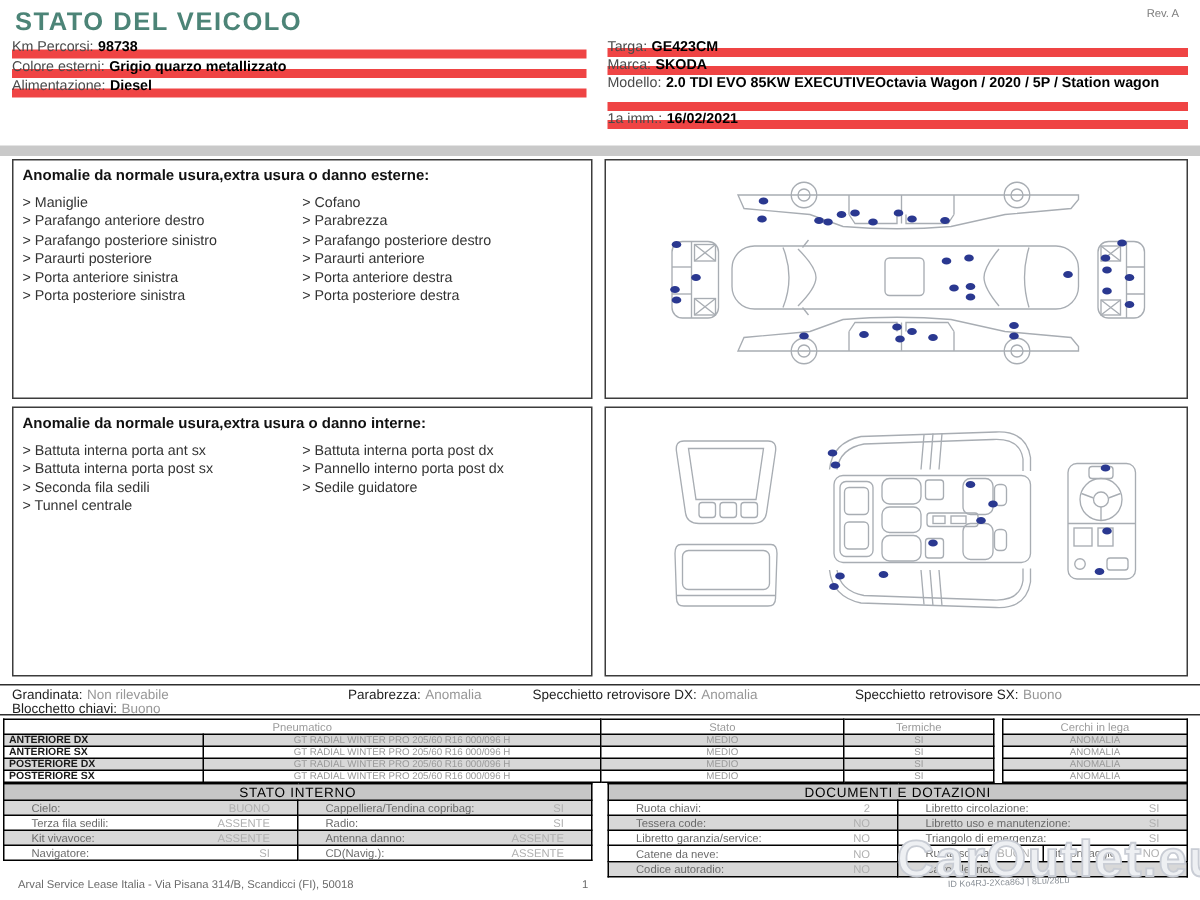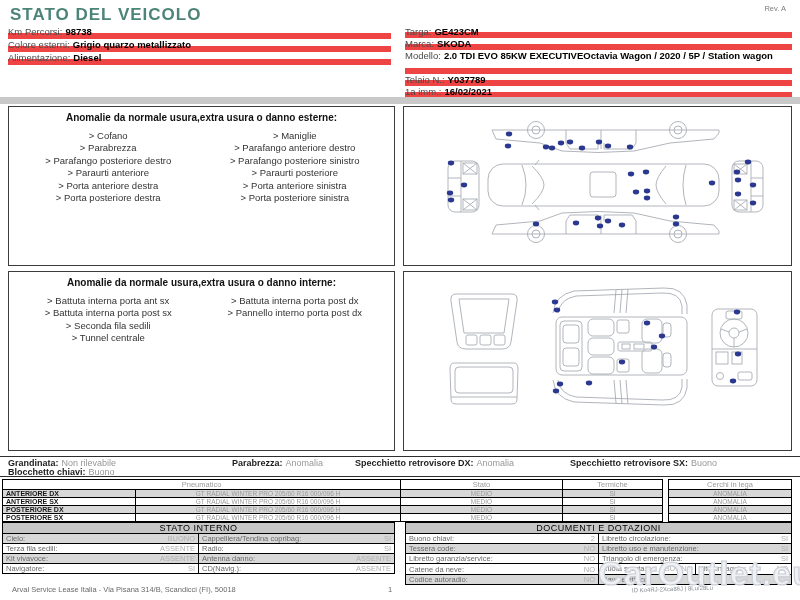--- a/index.html
+++ b/index.html
@@ -20,56 +20,56 @@
   .left-fields  { left:8px;  top:26px; width:383px; }
   .left-fields .hrow { height:13px; }
   .right-fields { left:405px; top:26px; width:387px; }
   .right-fields .hrow { height:12px; }
   .right-fields .hrow.tall { height:24px; line-height:11.5px; }
 
   .graybar { position:absolute; left:0; top:97px; width:800px; height:7px; background:#c9c9c9; }
 
   
   .box { position:absolute; border:1px solid #3c3c3c; background:#fff; }
-  .box-text { padding:5px 6px;text-align:center; }
+  .box-text { padding:5px 6px; }
   .box-title { font-size:10px; font-weight:bold; color:#111; }
   .cols { display:flex; margin-top:7px; }
   .col { width:50%; }
   .li { font-size:9.5px; color:#333; line-height:12.4px; display:block; }
   .li::before { content:"> "; }
 
   .ext-box-l { left:8px;  top:106px; width:387px; height:160px; }
   .ext-box-r { left:403px; top:106px; width:389px; height:160px; }
   .int-box-l { left:8px;  top:271px; width:387px; height:180px; }
   .int-box-r { left:403px; top:271px; width:389px; height:180px; }
   .diagram-svg { display:block; margin:1px auto; }
 
   
   .cond { position:absolute; left:0; top:456px; width:800px; height:21px;
           border-top:1px solid #2e2e2e; border-bottom:1px solid #2e2e2e; font-size:9px; }
   .cond .item { position:absolute; white-space:nowrap; }
-  .cond .lab { font-weight:bold; color:#1e1e1e; }
+  .cond .lab { font-weight:normal; color:#1e1e1e; }
   .cond .val { color:#979797; margin-left:3px;margin-top:20px; }
 
   
   table { border-collapse:collapse; table-layout:fixed; }
   .tyres { position:absolute; left:2px; top:479px; width:660px;padding-left:44px; }
   .tyres th, .tyres td, .cerchi th, .cerchi td { border:1px solid #000; overflow:hidden; white-space:nowrap; }
   .tyres th, .cerchi th { font-weight:normal; color:#9a9a9a; font-size:7.5px; height:9px; }
   .tyres td { font-size:6.5px; height:7.5px; color:#9a9a9a; text-align:center; }
   .tyres td.pos { font-size:7px; font-weight:bold; color:#1a1a1a; text-align:left; padding-left:3px; }
   tr.stripe td { background:#d8d8d8; }
   .cerchi { position:absolute; left:668px; top:479px; width:124px; }
   .cerchi td { font-size:6.5px; height:7.5px; color:#9a9a9a; text-align:center; }
 
   
   .btab { position:absolute; top:522px; }
   .btab th { border:1px solid #000; background:#c6c6c6; font-size:9px; font-weight:normal;
              color:#000; height:11px; letter-spacing:.5px; }
-  .btab td { border:1px solid #000; height:10px; font-size:7.5px; padding:0 3px; overflow:hidden; white-space:nowrap; }
+  .btab td { border:1px solid #000; height:10px; font-size:7.5px; padding:0 18px; overflow:hidden; white-space:nowrap; }
   .btab .lab { color:#6a6a6a; float:left; }
   .btab .val { color:#b0b0b0; float:right; }
   .stato-interno { left:2px; width:393px; }
   .documenti { left:405px; width:387px; }
   .split { display:flex; height:100%; margin:0 -3px; }
   .split > div { flex:1; padding:0 3px; line-height:10px; }
   .split > div + div { border-left:1px solid #000; }
 
   
   .footer-company { position:absolute; left:12px; top:585px; font-size:7.5px; color:#6a6a6a; }
@@ -105,47 +105,44 @@
     <div class="hrow">
       <span class="lab">Targa:</span><span class="val">GE423CM</span>
     </div>
     <div class="hrow">
       <span class="lab">Marca:</span><span class="val">SKODA</span>
     </div>
     <div class="hrow tall">
       <span class="lab">Modello:</span><span class="val">2.0 TDI EVO 85KW EXECUTIVEOctavia Wagon / 2020 / 5P / Station wagon</span>
     </div>
     <div class="hrow">
-      <span class="lab">Telaio N.:</span><span class="val">Y037789</span>
-    </div>
-    <div class="hrow">
       <span class="lab">1a imm.:</span><span class="val">16/02/2021</span>
     </div>
   </div>
 
   <div class="graybar"></div>
 
   <div class="box ext-box-l box-text">
     <div class="box-title">Anomalie da normale usura,extra usura o danno esterne:</div>
     <div class="cols">
+      <div class="col">
+        <span class="li">Maniglie</span>
+        <span class="li">Parafango anteriore destro</span>
+        <span class="li">Parafango posteriore sinistro</span>
+        <span class="li">Paraurti posteriore</span>
+        <span class="li">Porta anteriore sinistra</span>
+        <span class="li">Porta posteriore sinistra</span>
+      </div>
       <div class="col">
         <span class="li">Cofano</span>
         <span class="li">Parabrezza</span>
         <span class="li">Parafango posteriore destro</span>
         <span class="li">Paraurti anteriore</span>
         <span class="li">Porta anteriore destra</span>
         <span class="li">Porta posteriore destra</span>
-      </div>
-      <div class="col">
-        <span class="li">Maniglie</span>
-        <span class="li">Parafango anteriore destro</span>
-        <span class="li">Parafango posteriore sinistro</span>
-        <span class="li">Paraurti posteriore</span>
-        <span class="li">Porta anteriore sinistra</span>
-        <span class="li">Porta posteriore sinistra</span>
       </div>
     </div>
   </div>
 
   <div class="box ext-box-r">
     <svg class="diagram-svg" width="387" height="156" viewBox="0 0 387 156">
       <defs>
         <g id="sideCar" class="art">
           <path d="M6,24 L10,15 L54,11 L76,3 Q112,0 148,3 L184,11 L228,15 L233,21 L233,24 Z"></path>
           <path d="M80,11 L84,5 L112,5 L112,11 M118,11 L118,5 L146,5 L150,11"></path>
@@ -240,20 +237,21 @@
     <div class="cols">
       <div class="col">
         <span class="li">Battuta interna porta ant sx</span>
         <span class="li">Battuta interna porta post sx</span>
         <span class="li">Seconda fila sedili</span>
         <span class="li">Tunnel centrale</span>
       </div>
       <div class="col">
         <span class="li">Battuta interna porta post dx</span>
         <span class="li">Pannello interno porta post dx</span>
+        <span class="li">Sedile guidatore</span>
       </div>
     </div>
   </div>
 
   <div class="box int-box-r">
     <svg class="diagram-svg" width="387" height="174" viewBox="0 0 387 174">
 
       <g class="art">
         <path d="M52,21 L108,21 Q114,21 113,28 L107,69 Q106,76 98,76 L62,76 Q54,76 53,69 L47,28 Q46,21 52,21 Z"></path>
         <path d="M55,26 L105,26 L100,60 L60,60 Z"></path>
@@ -448,21 +446,21 @@
   </tbody>
     </table>
 
   <table class="btab documenti">
     <tbody>
         <tr>
           <th colspan="2">DOCUMENTI E DOTAZIONI</th>
         </tr>
     <tr>
       <td style="width:50%">
-            <span class="lab">Buono chiavi:</span>
+            <span class="lab">Ruota chiavi:</span>
             <span class="val">2</span>
           </td>
       <td>
             <span class="lab">Libretto circolazione:</span>
             <span class="val">SI</span>
           </td>
     </tr>
     <tr class="stripe">
       <td>
             <span class="lab">Tessera code:</span>

